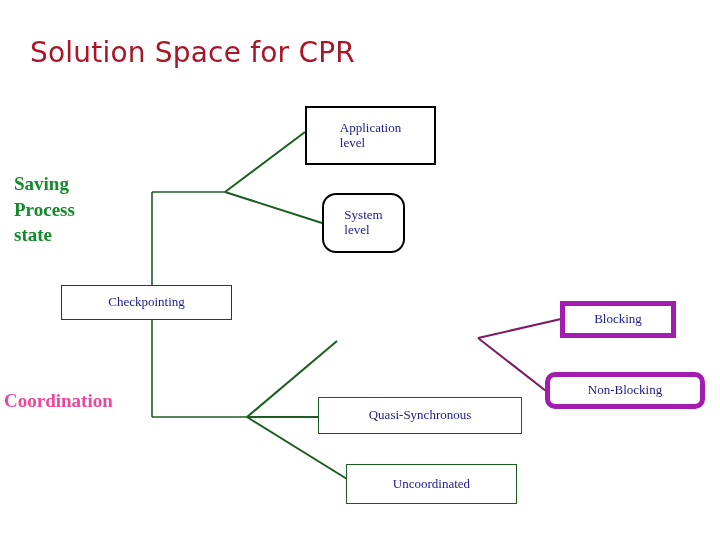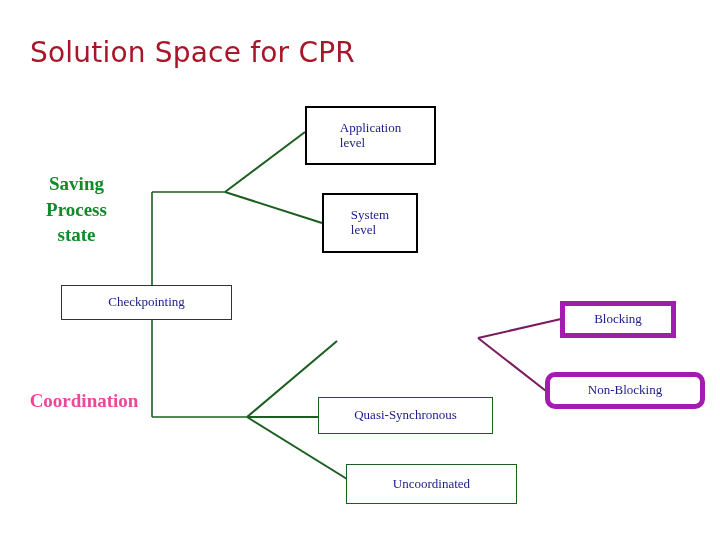--- a/index.html
+++ b/index.html
@@ -49,21 +49,20 @@
   .node.boxed-black { border: 2px solid #000000; }
   .node.boxed-thin  { border: 1px solid #333333; }
   .node.boxed-green { border: 1px solid #1b5e20; }
   .node.boxed-purple{ border: 5px solid #a21caf; }
   .label-plain {
     position: absolute;
     font-family: "Liberation Serif", "DejaVu Serif", serif;
     font-weight: bold;
     font-size: 19px;
     line-height: 1.35;
-    text-align: center;
     white-space: pre-line;
   }
 </style>
 </head>
 <body>
 
 <div id="slide">
 
   <div id="title">Solution Space for CPR</div>
 
@@ -86,27 +85,27 @@
 
   <div class="label-plain" style="left:14px; top:171px; width:125px; color:#128a2a;">Saving
 Process
 state</div>
 
   <div class="label-plain" style="left:4px; top:388px; width:160px; color:#ec4899;">Coordination</div>
 
   <div class="node boxed-black" style="left:305px; top:106px; width:131px; height:59px; white-space:pre-line;">Application
 level</div>
 
-  <div class="node boxed-black" style="left:322px; top:193px; width:96px; height:60px; white-space:pre-line;">System
+  <div class="node boxed-black" style="left:322px; top:193px; width:83px; height:60px; white-space:pre-line;border-radius:14px;">System
 level</div>
 
   <div class="node boxed-thin" style="left:61px; top:285px; width:171px; height:35px;font-family:Liberation Serif, serif;">Checkpointing</div>
 
 
-  <div class="node boxed-green" style="left:318px; top:397px; width:175px; height:37px;">Quasi-Synchronous</div>
+  <div class="node boxed-green" style="left:318px; top:397px; width:204px; height:37px;">Quasi-Synchronous</div>
 
   <div class="node boxed-green" style="left:346px; top:464px; width:171px; height:40px;">Uncoordinated</div>
 
   <div class="node boxed-purple" style="left:560px; top:301px; width:116px; height:37px;">Blocking</div>
 
   <div class="node boxed-purple" style="left:545px; top:372px; width:160px; height:37px;border-radius:10px;">Non-Blocking</div>
 
 </div>
 
 </body></html>

